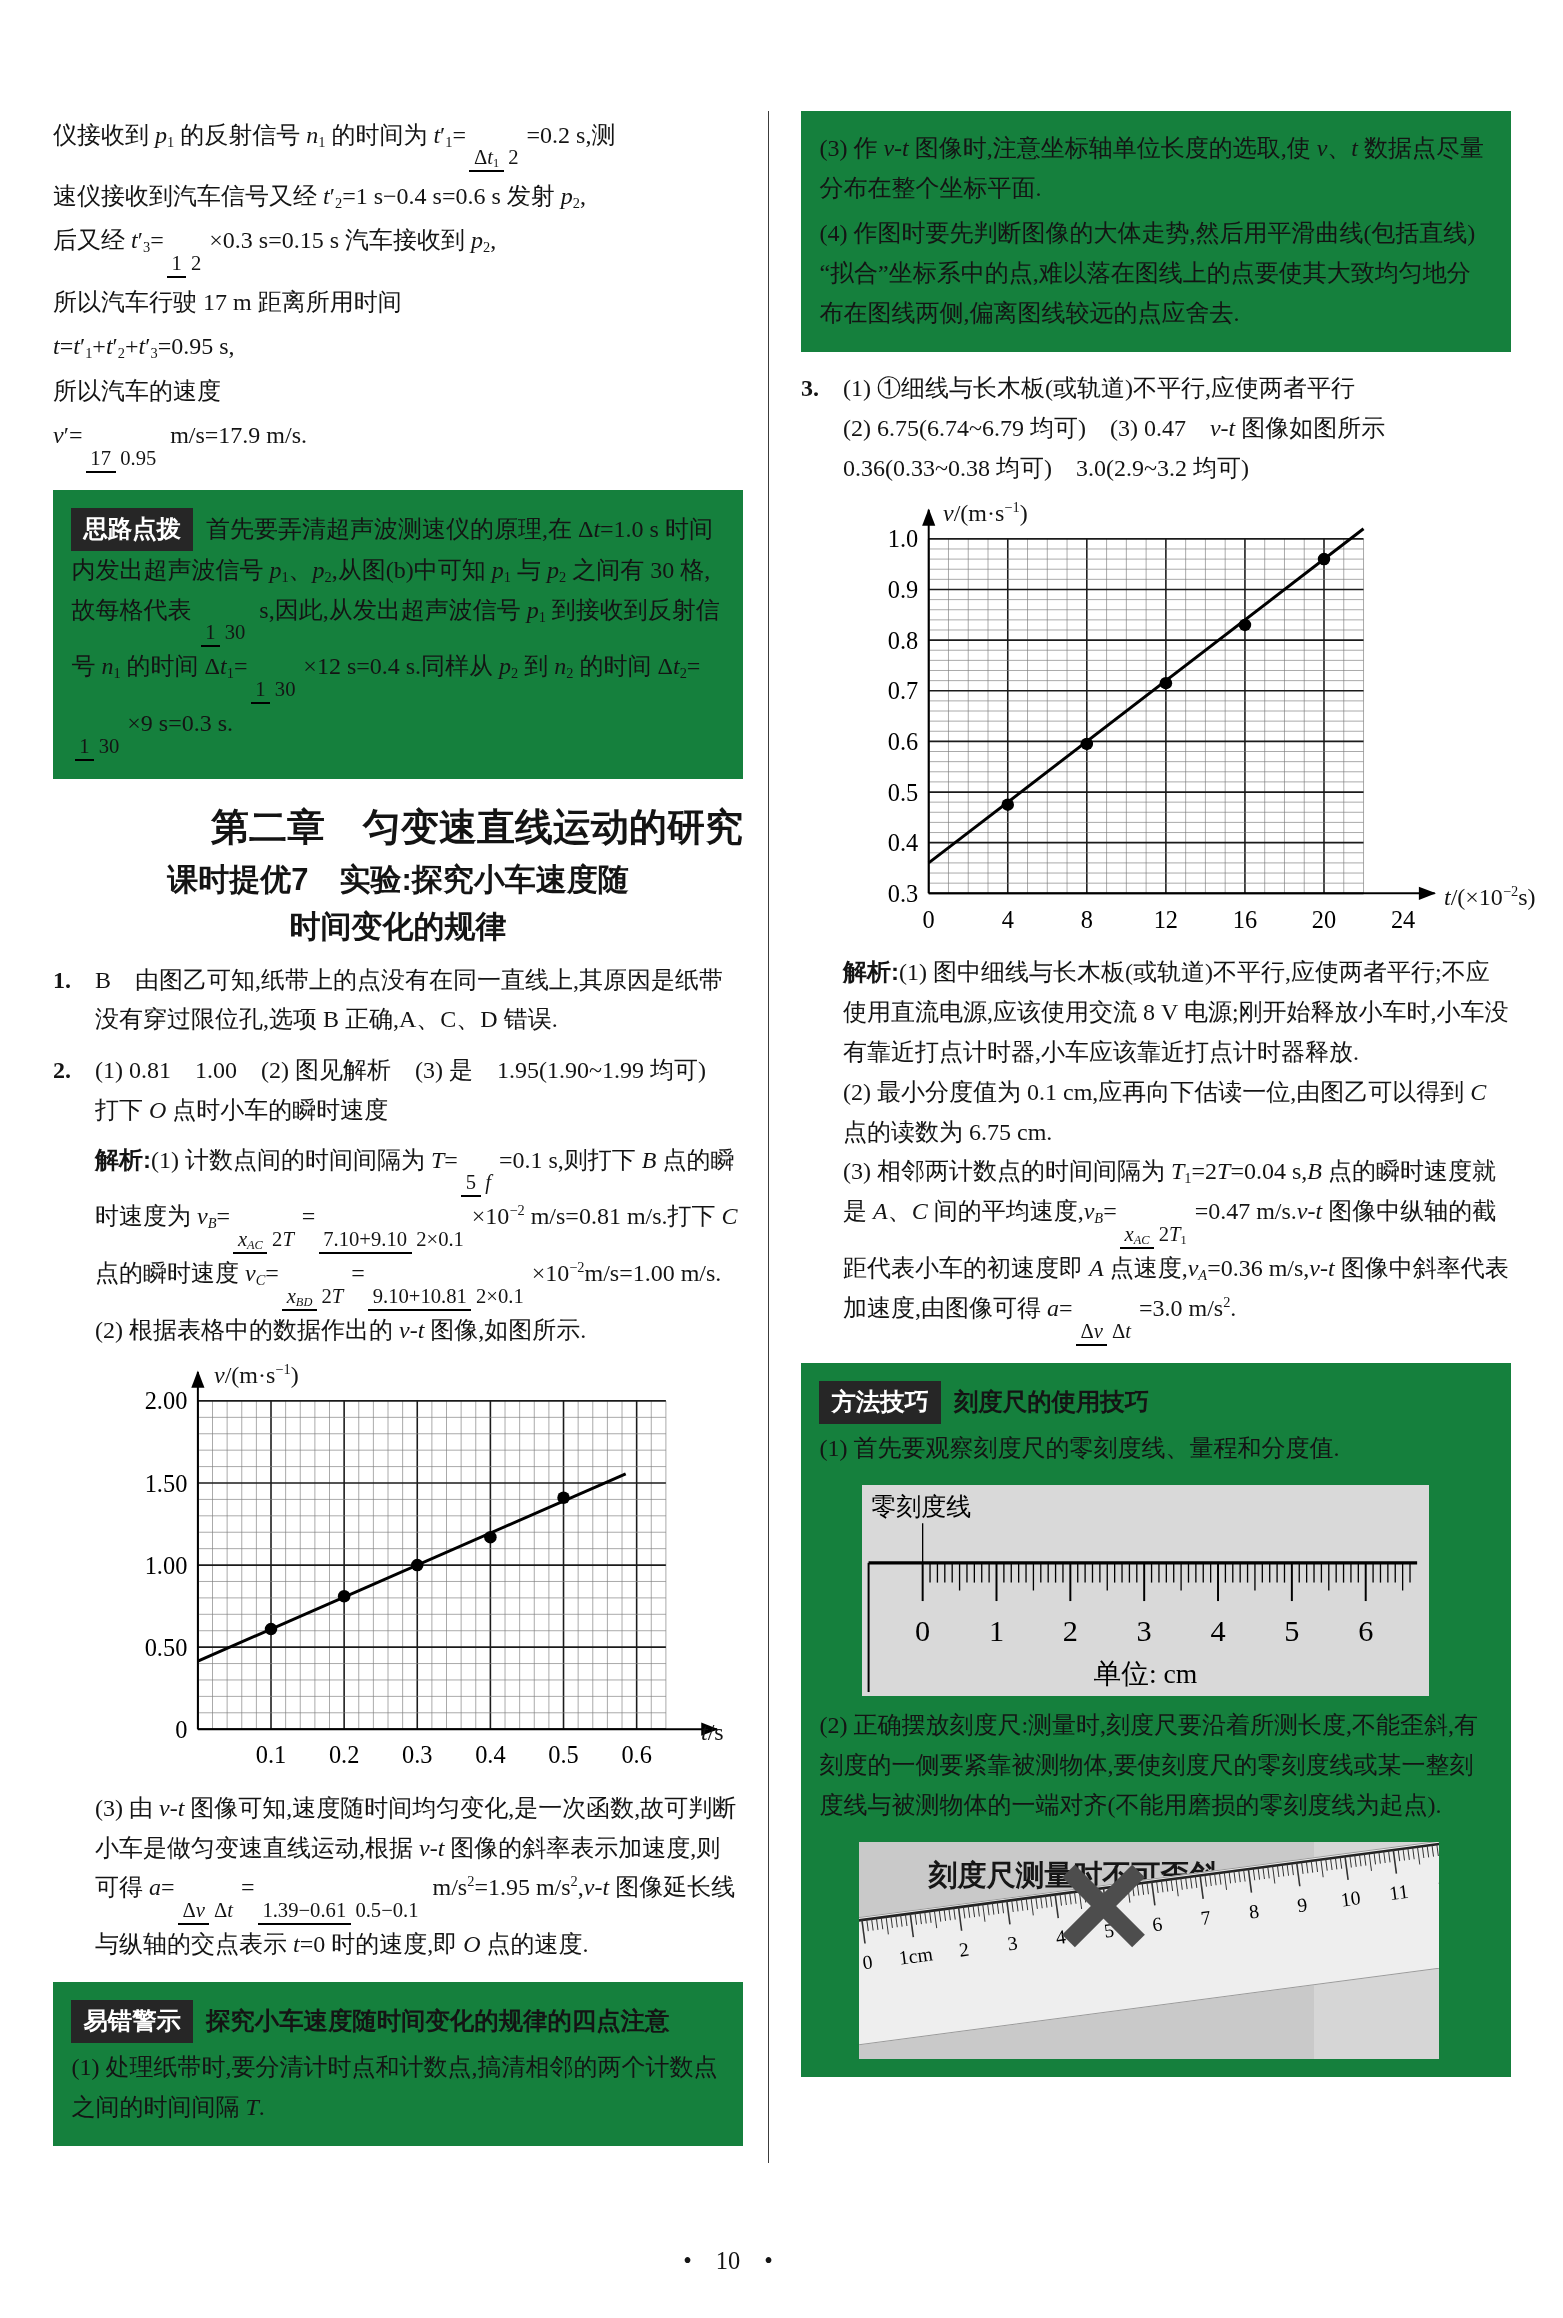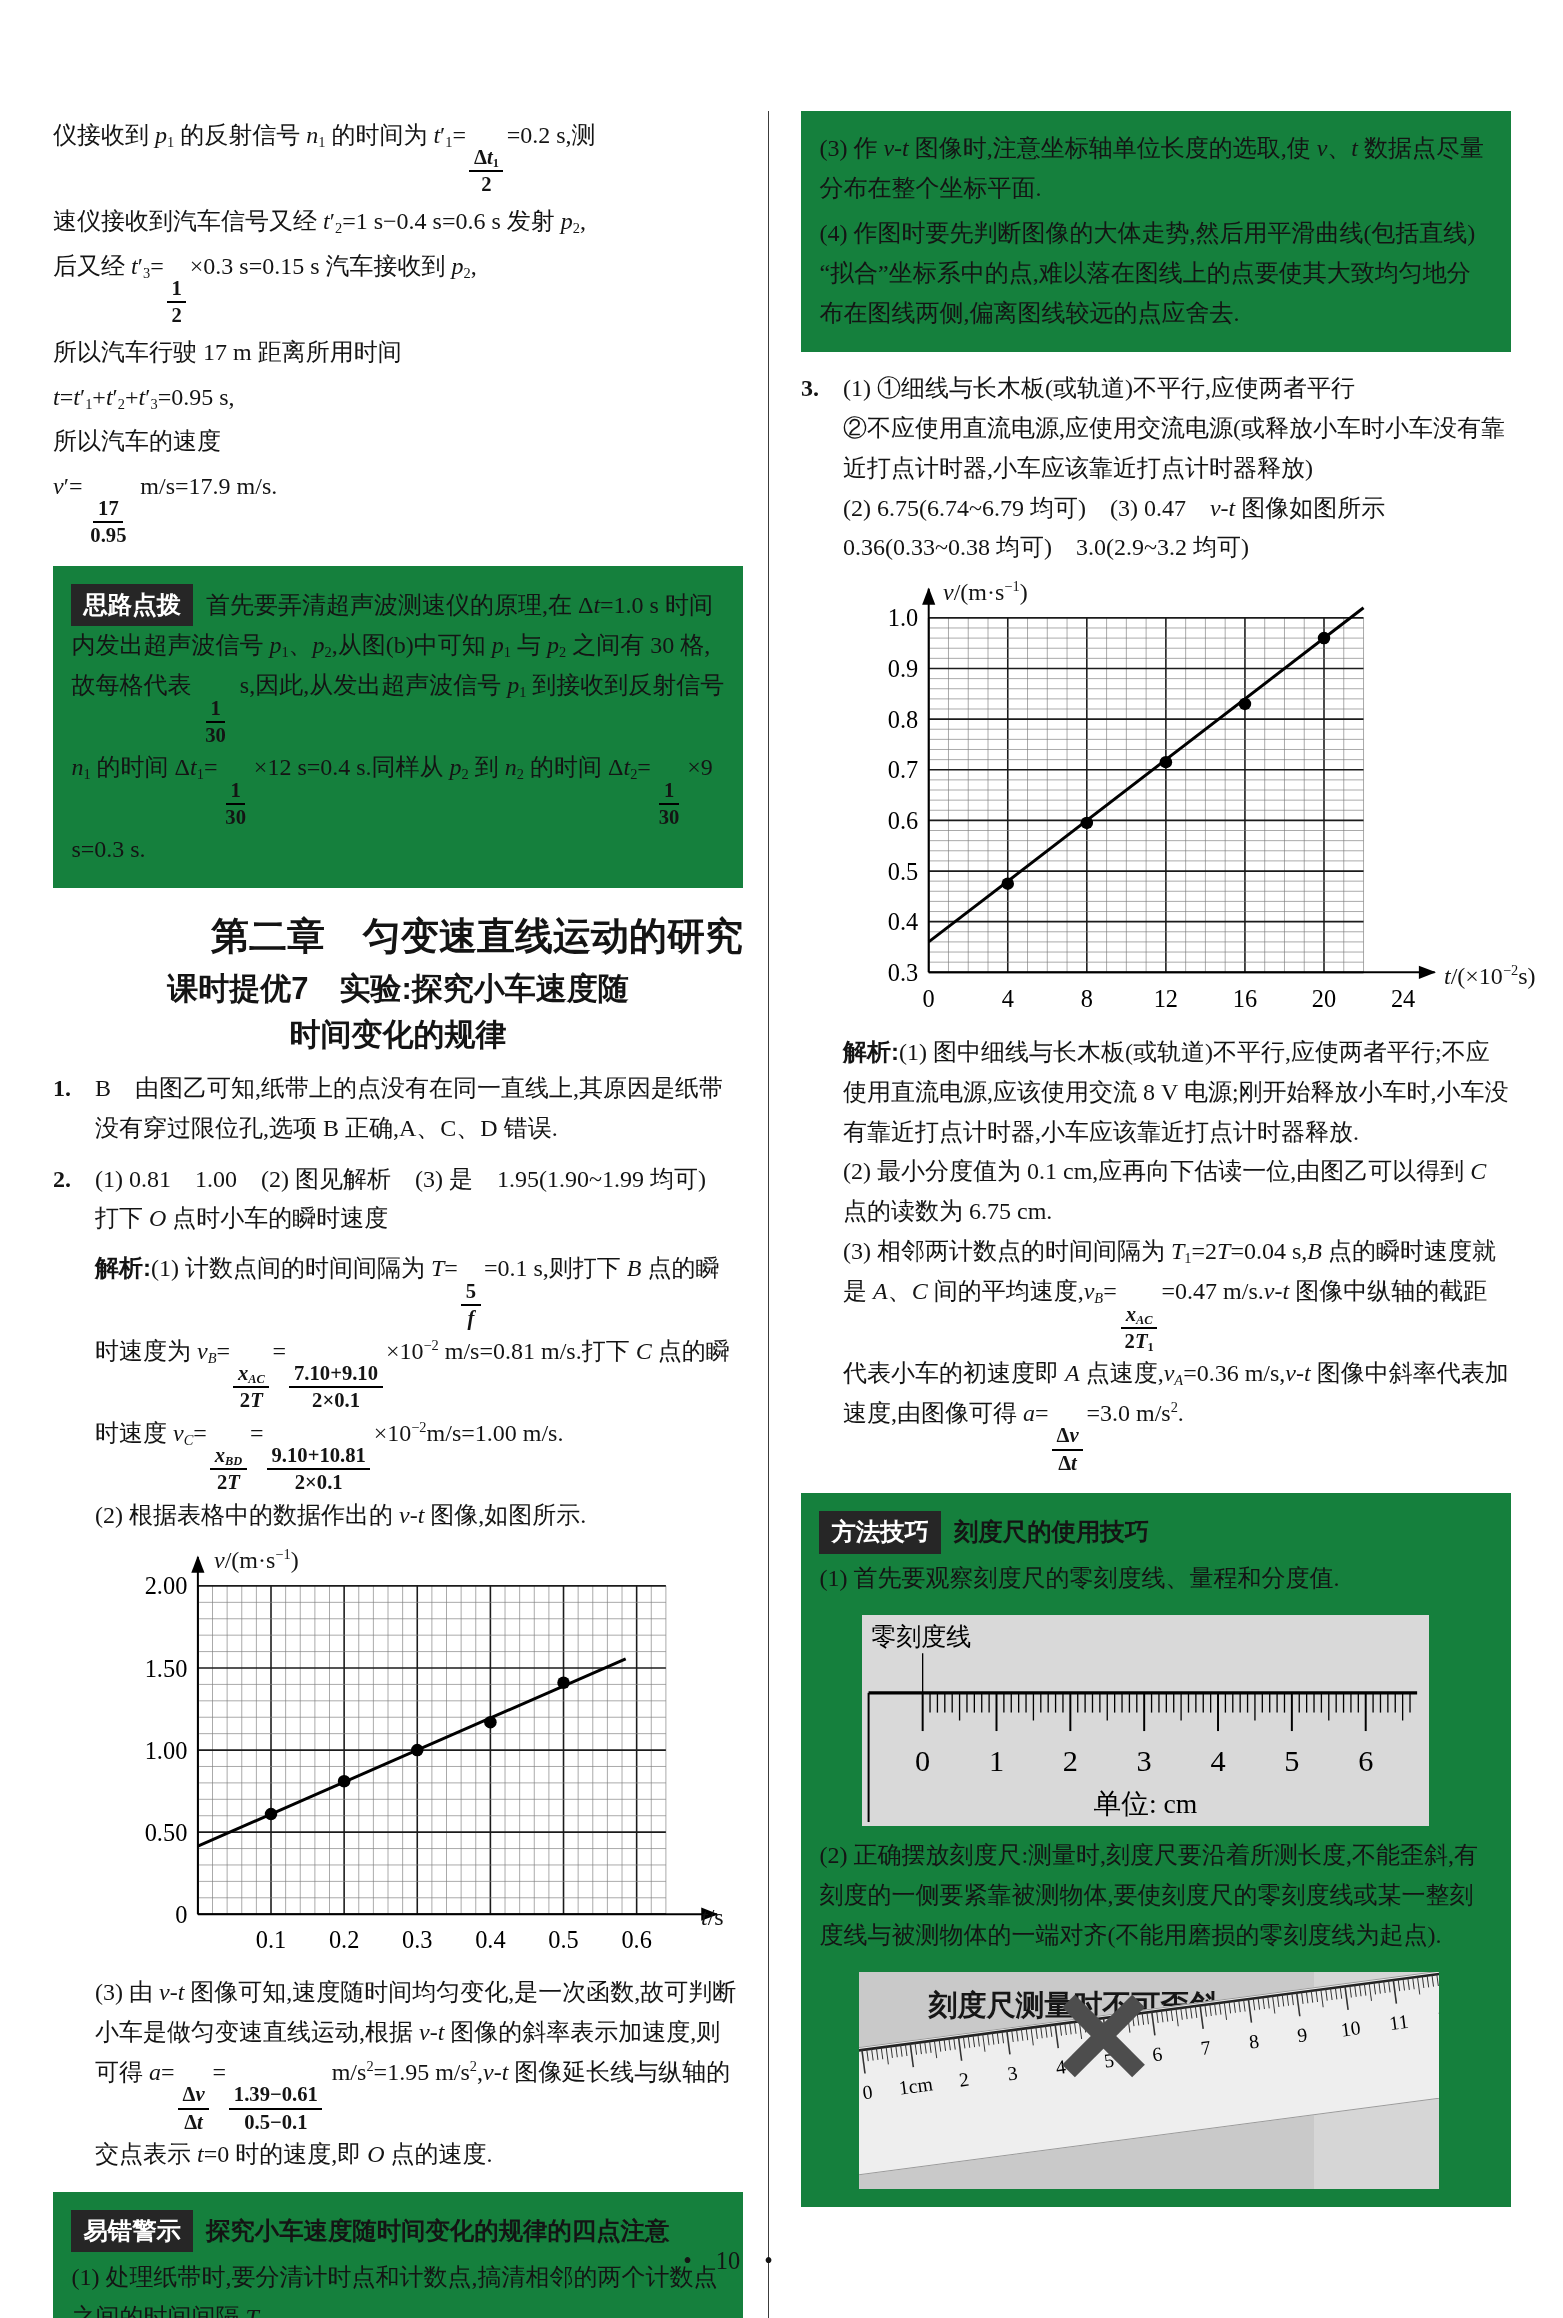--- a/index.html
+++ b/index.html
@@ -13,21 +13,21 @@
   .page{box-sizing:border-box;width:1456px;height:2319px;padding:111px 53px 59px 53px;position:relative;}
   .cols{display:flex;align-items:stretch;}
   .col{box-sizing:border-box;}
   .col-l{width:715px;padding-right:25px;}
   .col-r{width:743px;border-left:1.3px solid #3c3c3c;padding-left:32px;}
   p{margin:0;}
   .mline{margin:4.6px 0;}
   i{font-style:italic;font-family:"Liberation Serif","DejaVu Serif",serif;}
   sub{font-size:0.60em;vertical-align:-0.25em;line-height:0;}
   sup{font-size:0.60em;vertical-align:0.6em;line-height:0;}
-  .frac{display:inline-flex;flex-direction:column;align-items:center;vertical-align:-1.05em;font-size:0.86em;line-height:1.22;margin:0 3.3px;font-weight:bold;}
+  .frac{display:inline-flex;vertical-align:-1.05em;font-size:0.86em;line-height:1.22;margin:0 3.3px;}
   .frac .num{border-bottom:2px solid #000;padding:0 4.6px;}
   .frac .den{padding:0 4.6px;}
   .graybox{background:#15803d;padding:13px 18.4px;margin:17px 0;}
   .boxlabel{display:inline-block;background:#262626;color:#fff;font-family:"Liberation Sans","DejaVu Sans",sans-serif;
     font-weight:bold;font-size:24.4px;line-height:1.25;padding:6px 12px;margin-right:13px;}
   .boxtitle{font-weight:bold;font-family:"Liberation Sans","DejaVu Sans",sans-serif;font-size:24.4px;}
   .boxp{margin:5.3px 0;}
   .chapter{font-size:38px;font-weight:bold;text-align:right;margin:22.4px 0 4px 0;line-height:1.35;}
   .lesson{font-size:31px;font-weight:bold;text-align:center;font-family:"Liberation Sans","DejaVu Sans",sans-serif;line-height:1.5;margin-bottom:9.2px;}
   .item{position:relative;padding-left:42px;margin-top:10.5px;}
@@ -229,21 +229,20 @@
 
       <div class="graybox" style="margin-top:0;">
         <p class="boxp">(3) 作 <i>v</i>-<i>t</i> 图像时,注意坐标轴单位长度的选取,使 <i>v</i>、<i>t</i> 数据点尽量分布在整个坐标平面.</p>
         <p class="boxp">(4) 作图时要先判断图像的大体走势,然后用平滑曲线(包括直线)“拟合”坐标系中的点,难以落在图线上的点要使其大致均匀地分布在图线两侧,偏离图线较远的点应舍去.</p>
       </div>
 
       <div class="item">
         <span class="itemno">3.</span>
         <div>
           <p>(1) ①细线与长木板(或轨道)不平行,应使两者平行</p>
-          <p>②不应使用直流电源,应使用交流电源(或释放小车时小车没有靠近打点计时器,小车应该靠近打点计时器释放)</p>
           <p>(2) 6.75(6.74~6.79 均可)　(3) 0.47　<i>v</i>-<i>t</i> 图像如图所示　0.36(0.33~0.38 均可)　3.0(2.9~3.2 均可)</p>
 
           <div class="chartwrap" style="width:712px;height:448px;margin-left:13px;">
             <svg width="712" height="448" viewBox="0 0 1080 680" style="font-size:36px">
                 <line x1="110" y1="600" x2="110" y2="62" stroke="#1b1b1b" stroke-width="2.4"></line>
                 <line x1="140" y1="600" x2="140" y2="62" stroke="#7d7d7d" stroke-width="1"></line>
                 <line x1="170" y1="600" x2="170" y2="62" stroke="#7d7d7d" stroke-width="1"></line>
                 <line x1="200" y1="600" x2="200" y2="62" stroke="#7d7d7d" stroke-width="1"></line>
                 <line x1="230" y1="600" x2="230" y2="62" stroke="#1b1b1b" stroke-width="2.4"></line>
                 <line x1="260" y1="600" x2="260" y2="62" stroke="#7d7d7d" stroke-width="1"></line>

